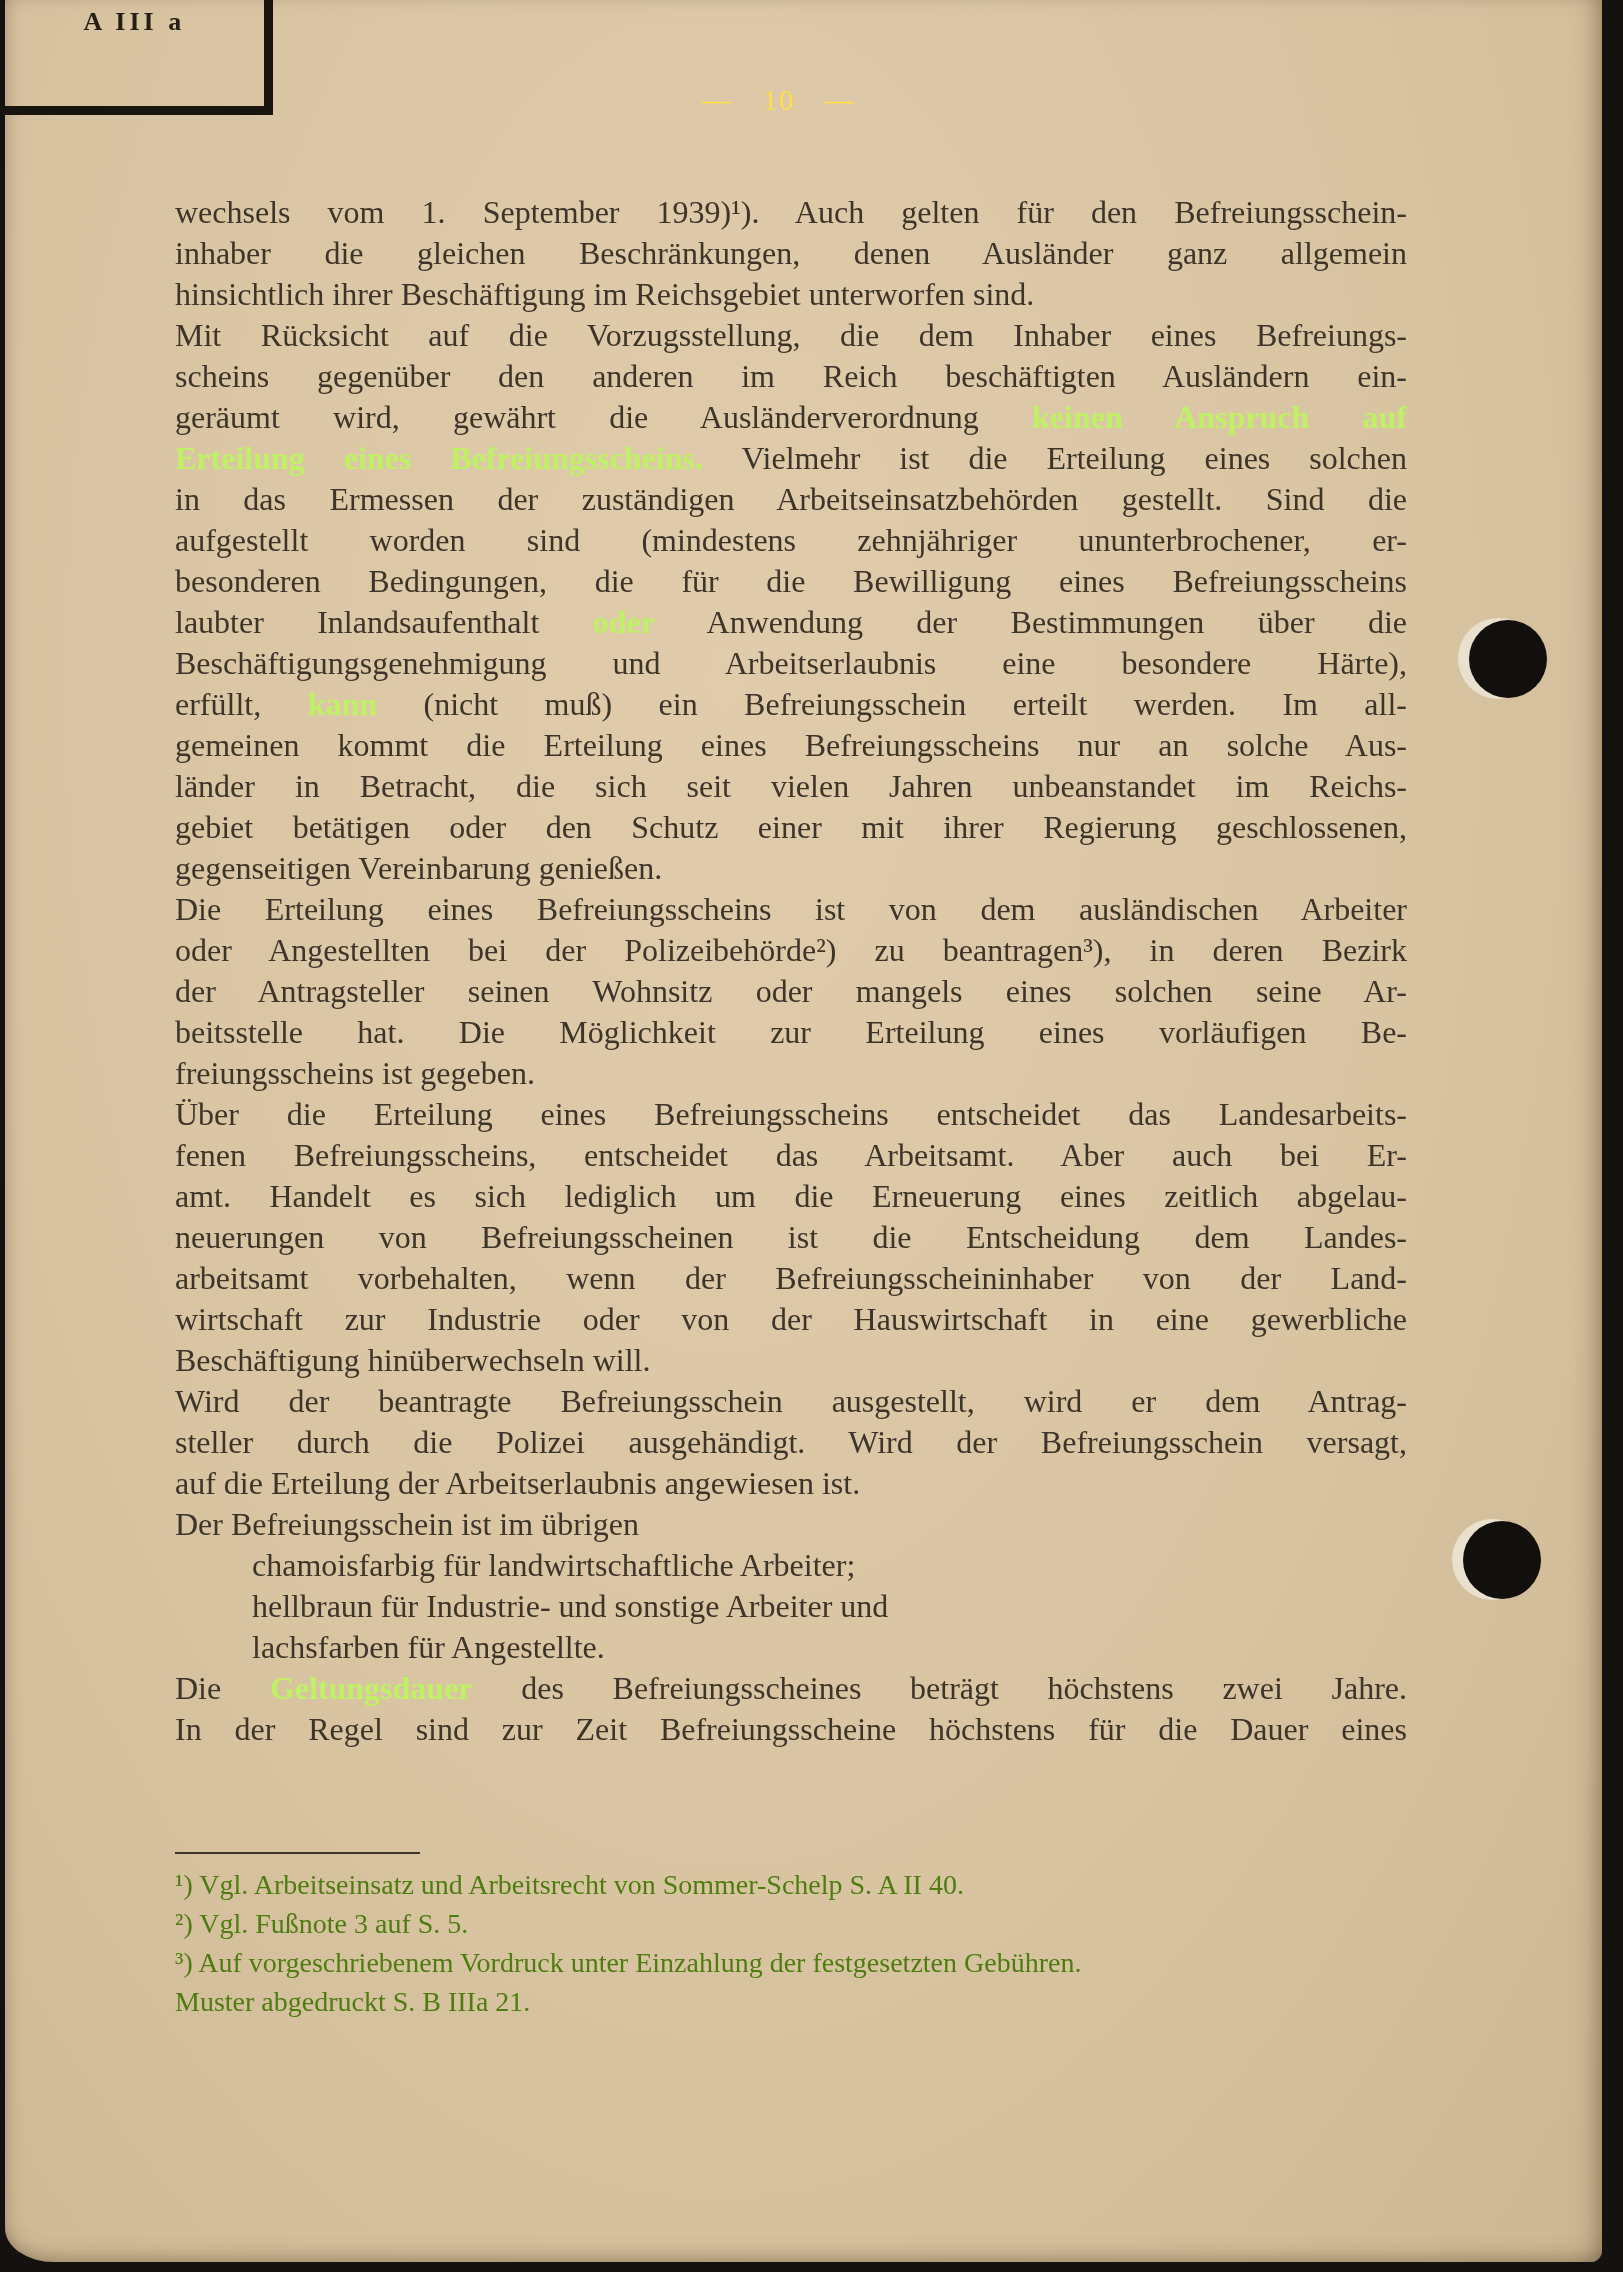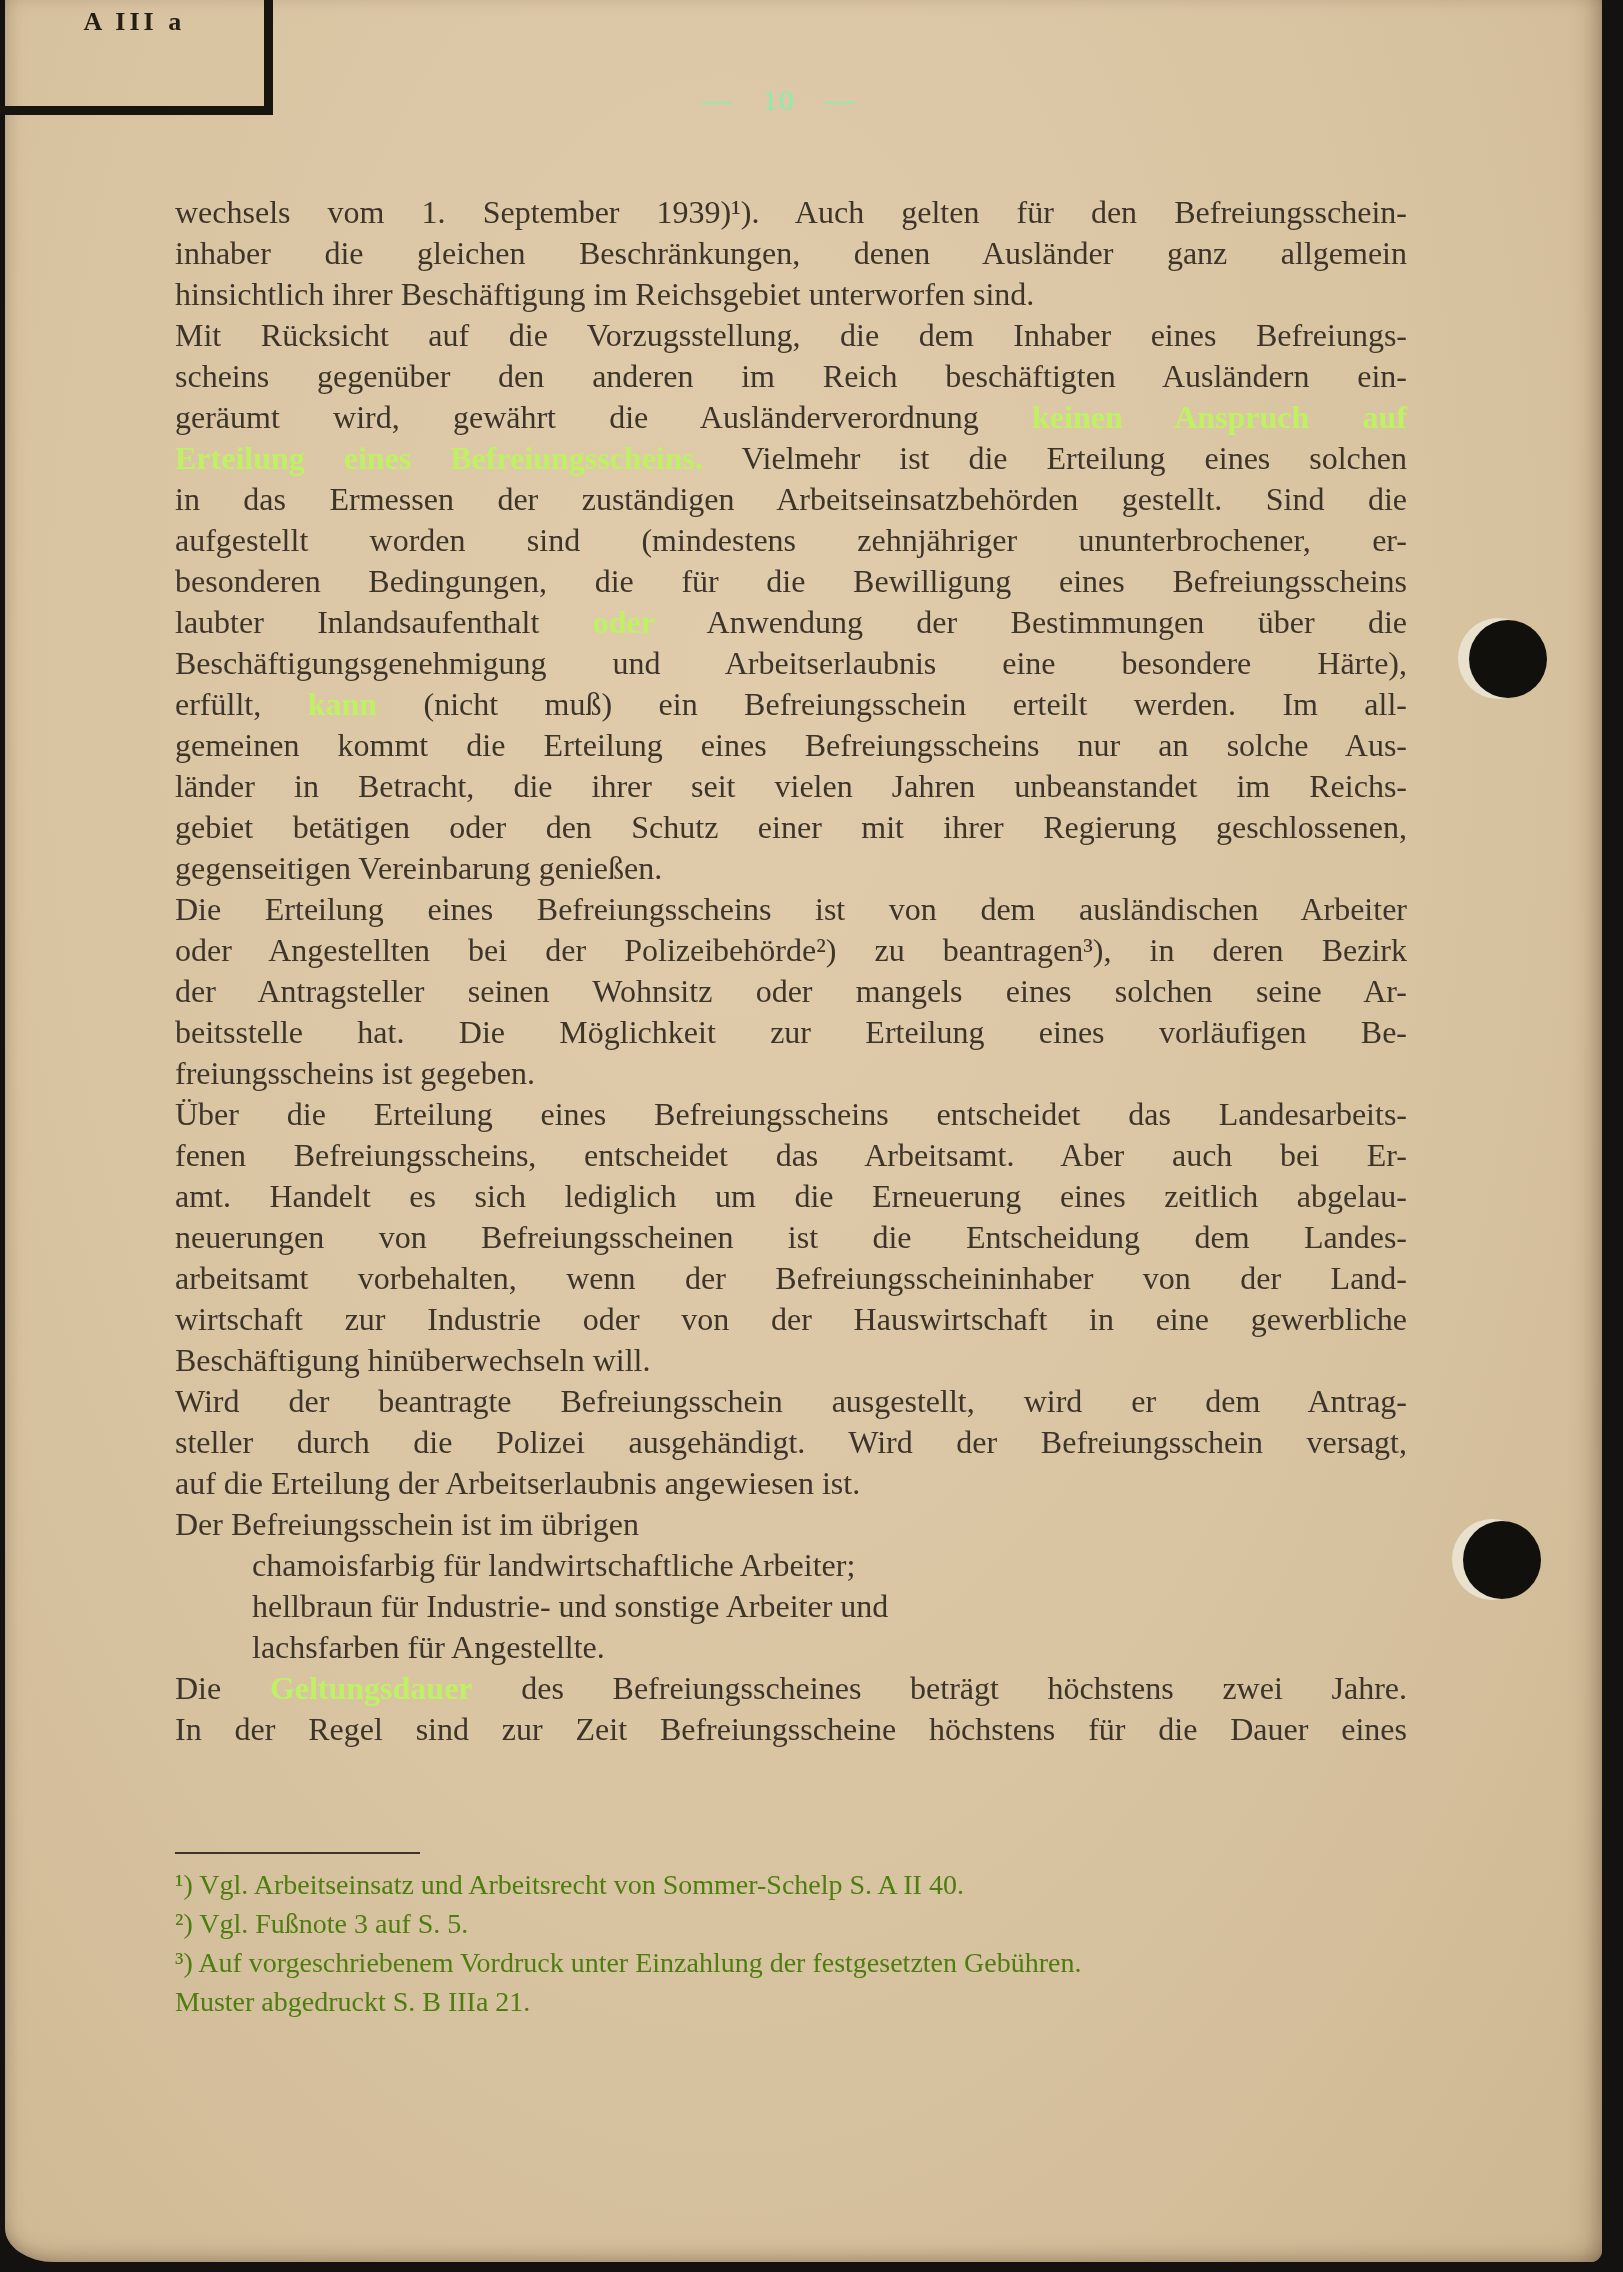--- a/index.html
+++ b/index.html
@@ -30,21 +30,21 @@
     margin-top:6.5px;text-align:center;
     font-size:26px;font-weight:700;letter-spacing:4px;color:#241e15;
   }
   
   #section-box-tail{
     position:absolute;left:0;top:106px;width:9.7px;height:9px;background:#18150f;
   }
 
   #page-number{
     position:absolute;left:584px;top:84px;width:390px;
-    text-align:center;font-size:29px;color:#86efac;
+    text-align:center;font-size:29px;color:#fde047;
     word-spacing:21px;letter-spacing:1.6px;
   }
 
   
   #body-text{
     position:absolute;left:175px;top:192px;width:1232px;
     font-size:32px;color:#3d342a;
   }
   #body-text .line{
     height:41px;line-height:41px;white-space:normal;
@@ -96,21 +96,21 @@
       <div class="line just">scheins gegenüber den anderen im Reich beschäftigten Ausländern ein-</div>
       <div class="line just">geräumt wird, gewährt die Ausländerverordnung <b>keinen Anspruch auf</b></div>
       <div class="line just"><b>Erteilung eines Befreiungsscheins.</b> Vielmehr ist die Erteilung eines solchen</div>
       <div class="line just">in das Ermessen der zuständigen Arbeitseinsatzbehörden gestellt. Sind die</div>
       <div class="line just">aufgestellt worden sind (mindestens zehnjähriger ununterbrochener, er-</div>
       <div class="line just">besonderen Bedingungen, die für die Bewilligung eines Befreiungsscheins</div>
       <div class="line just">laubter Inlandsaufenthalt <b>oder</b> Anwendung der Bestimmungen über die</div>
       <div class="line just">Beschäftigungsgenehmigung und Arbeitserlaubnis eine besondere Härte),</div>
       <div class="line just">erfüllt, <b>kann</b> (nicht muß) ein Befreiungsschein erteilt werden. Im all-</div>
       <div class="line just">gemeinen kommt die Erteilung eines Befreiungsscheins nur an solche Aus-</div>
-      <div class="line just">länder in Betracht, die ihrer seit vielen Jahren unbeanstandet im Reichs-</div>
+      <div class="line just">länder in Betracht, die sich seit vielen Jahren unbeanstandet im Reichs-</div>
       <div class="line just">gebiet betätigen oder den Schutz einer mit ihrer Regierung geschlossenen,</div>
       <div class="line">gegenseitigen Vereinbarung genießen.</div>
       <div class="line just">Die Erteilung eines Befreiungsscheins ist von dem ausländischen Arbeiter</div>
       <div class="line just">oder Angestellten bei der Polizeibehörde²) zu beantragen³), in deren Bezirk</div>
       <div class="line just">der Antragsteller seinen Wohnsitz oder mangels eines solchen seine Ar-</div>
       <div class="line just">beitsstelle hat. Die Möglichkeit zur Erteilung eines vorläufigen Be-</div>
       <div class="line">freiungsscheins ist gegeben.</div>
       <div class="line just">Über die Erteilung eines Befreiungsscheins entscheidet das Landesarbeits-</div>
       <div class="line just">fenen Befreiungsscheins, entscheidet das Arbeitsamt. Aber auch bei Er-</div>
       <div class="line just">amt. Handelt es sich lediglich um die Erneuerung eines zeitlich abgelau-</div>

